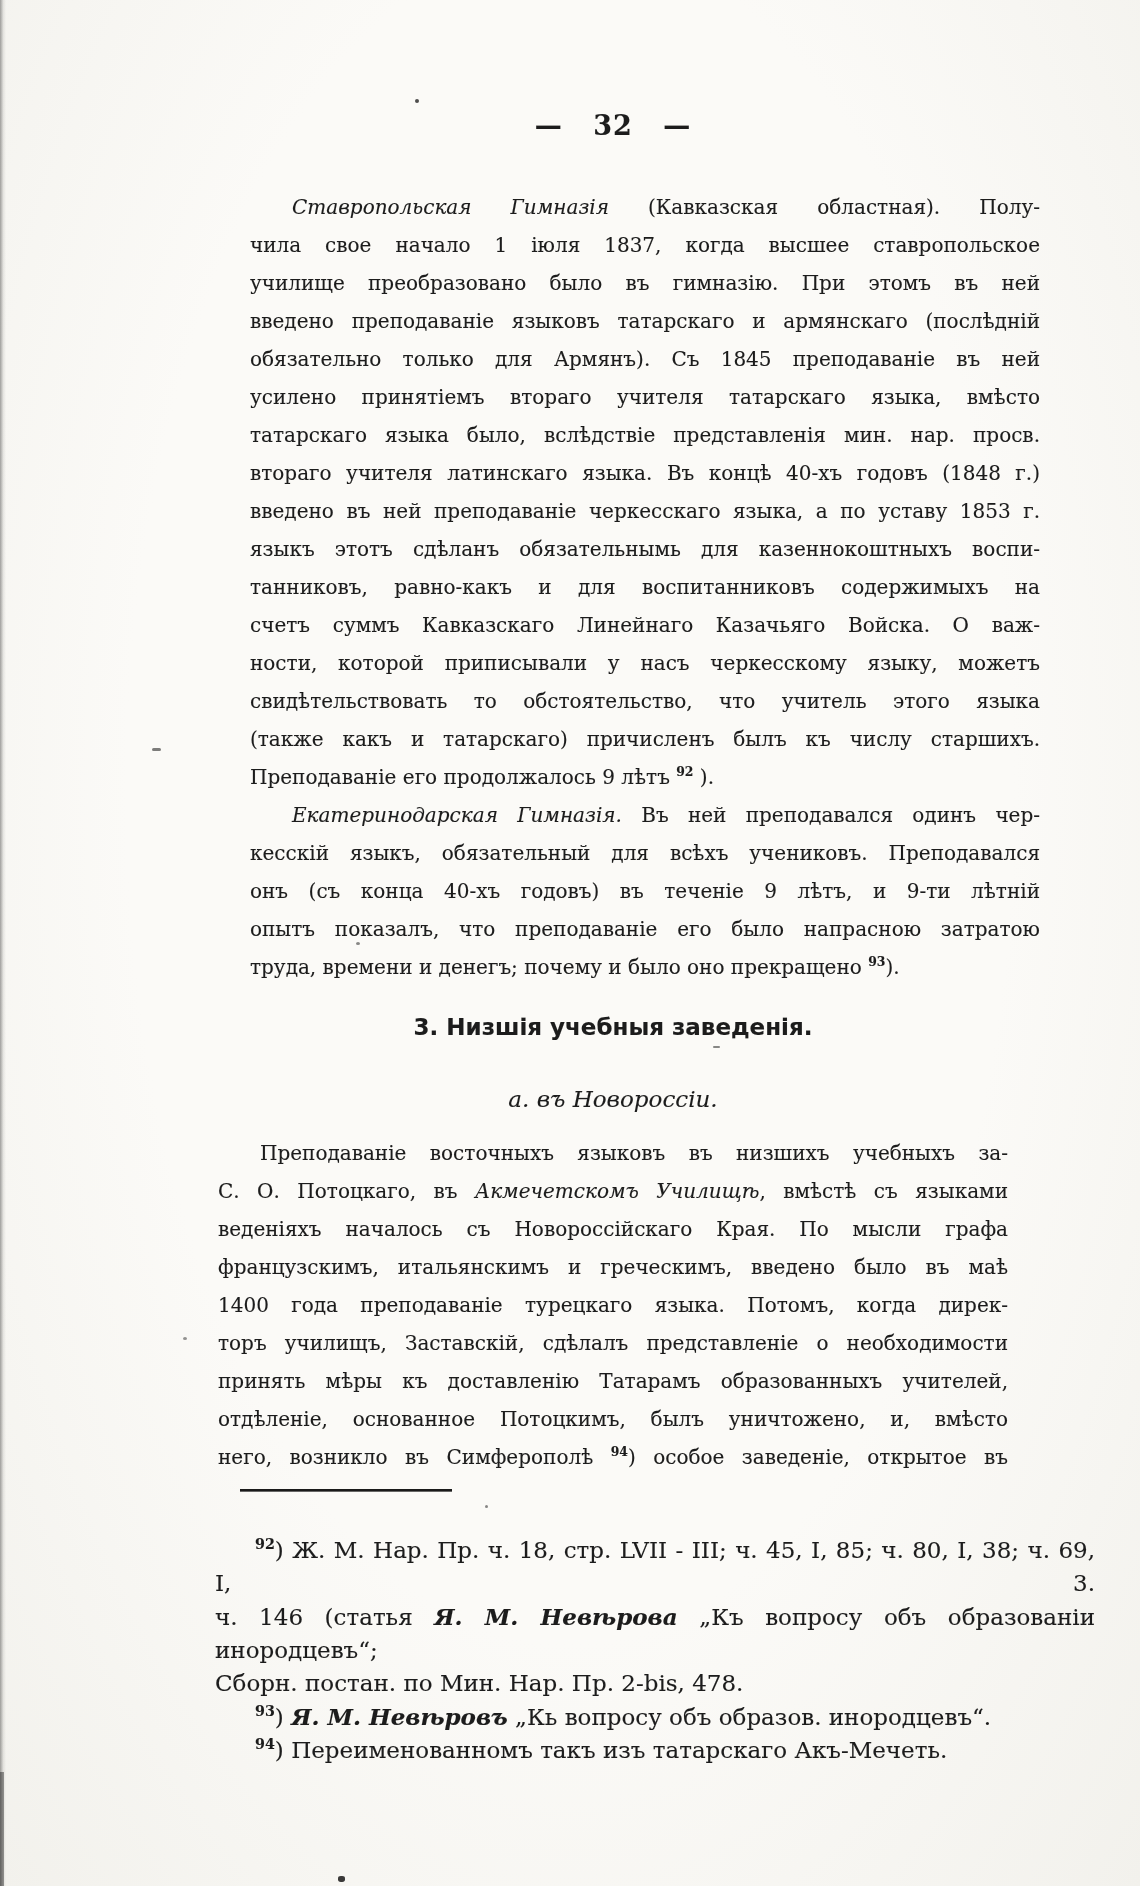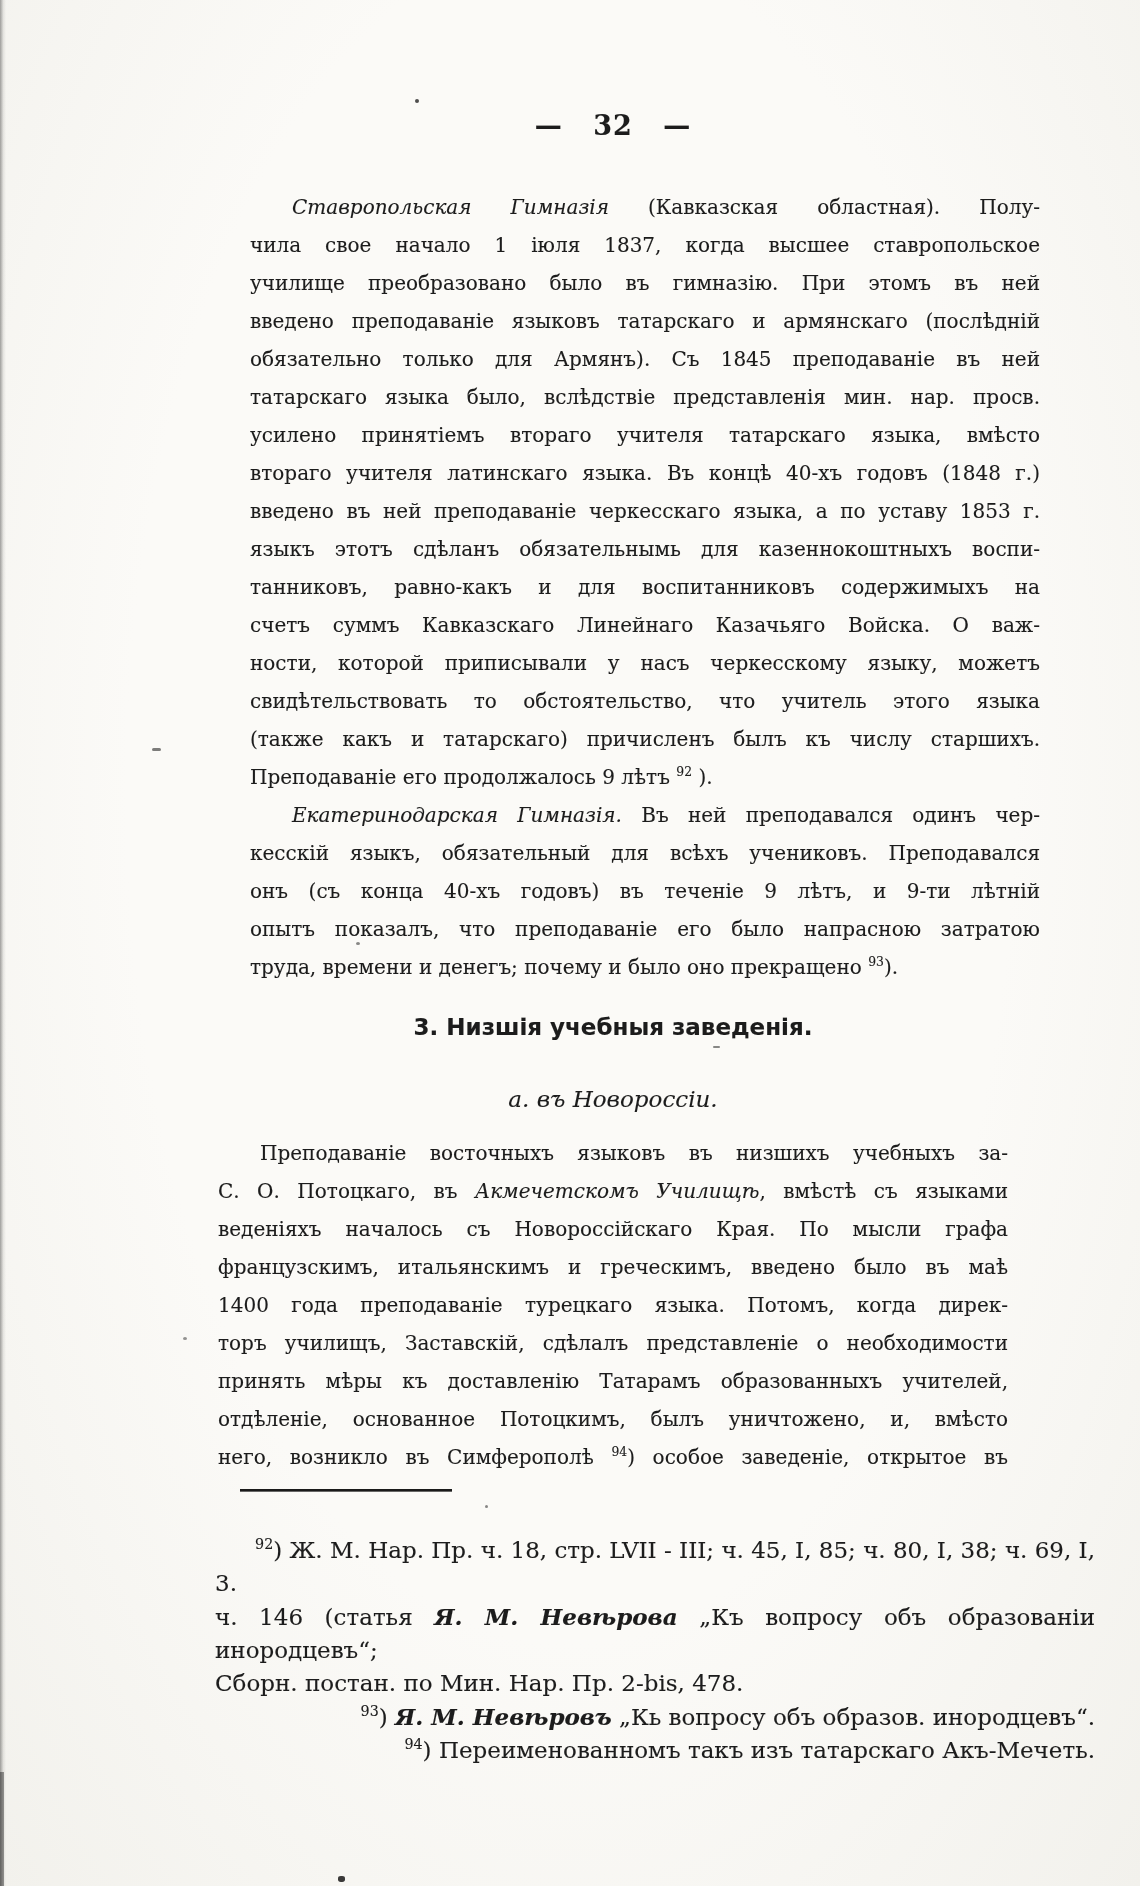--- a/index.html
+++ b/index.html
@@ -16,29 +16,29 @@
   .pageno{position:absolute;left:218px;width:790px;top:110px;text-align:center;
     font-size:27px;font-weight:bold;word-spacing:20px;letter-spacing:1px;}
   .textblock{position:absolute;left:218px;width:790px;font-size:20px;line-height:38px;}
   .main{top:188px;margin-left:32px;}
   .para3{top:1134px;}
   .line{text-align:left;}
   .line.jst{text-align:justify;text-align-last:justify;}
   .line.ind{text-indent:42px;}
   .it{font-style:italic;}
   .bi{font-style:italic;font-weight:bold;margin-top:44px;}
-  .sup{vertical-align:super;font-size:0.62em;line-height:0;font-weight:normal;}
+  .sup{vertical-align:super;font-size:0.62em;line-height:0;font-weight:bold;}
   .heading{position:absolute;left:218px;width:790px;top:1014px;text-align:center;
     font-family:"DejaVu Sans", sans-serif;font-weight:bold;font-size:23px;}
   .subheading{position:absolute;left:218px;width:790px;top:1086px;text-align:center;
     font-style:italic;font-size:23px;}
   .fn-rule{position:absolute;left:240px;top:1489px;width:212px;height:3px;
     background:linear-gradient(180deg,#1a1a1a 55%,rgba(26,26,26,.45));}
   .footnotes{position:absolute;left:215px;width:880px;top:1534px;font-size:23px;line-height:33px;}
-  .footnotes .line.ind{text-indent:40px;text-align:right;}
+  .footnotes .line.ind{text-indent:40px;}
   .speck{position:absolute;background:rgba(20,20,20,.75);border-radius:50%;}
   .sp1{left:415px;top:99px;width:4px;height:4px;}
   .sp2{left:152px;top:748px;width:9px;height:3px;border-radius:2px;background:rgba(20,20,20,.55);}
   .sp3{left:356px;top:942px;width:4px;height:3px;background:rgba(20,20,20,.5);}
   .sp4{left:713px;top:1046px;width:7px;height:2px;border-radius:1px;background:rgba(20,20,20,.5);}
   .sp5{left:183px;top:1337px;width:4px;height:3px;background:rgba(20,20,20,.45);}
   .sp6{left:485px;top:1505px;width:3px;height:3px;background:rgba(20,20,20,.5);}
   .sp7{left:338px;top:1876px;width:7px;height:6px;border-radius:40%;background:rgba(10,10,10,.8);}
 </style>
 </head>
@@ -50,22 +50,22 @@
 
   <div class="pageno">— 32 —</div>
 
   <div class="textblock main">
     <div class="para">
         <div class="line jst ind"><span class="it">Ставропольская Гимназія</span><span> (Кавказская областная). Полу-</span></div>
         <div class="line jst"><span>чила свое начало 1 іюля 1837, когда высшее ставропольское</span></div>
         <div class="line jst"><span>училище преобразовано было въ гимназію. При этомъ въ ней</span></div>
         <div class="line jst"><span>введено преподаваніе языковъ татарскаго и армянскаго (послѣдній</span></div>
         <div class="line jst"><span>обязательно только для Армянъ). Съ 1845 преподаваніе въ ней</span></div>
+        <div class="line jst"><span>усилено принятіемъ втораго учителя татарскаго языка, вмѣсто</span></div>
         <div class="line jst"><span>татарскаго языка было, вслѣдствіе представленія мин. нар. просв.</span></div>
-        <div class="line jst"><span>усилено принятіемъ втораго учителя татарскаго языка, вмѣсто</span></div>
         <div class="line jst"><span>втораго учителя латинскаго языка. Въ концѣ 40-хъ годовъ (1848 г.)</span></div>
         <div class="line jst"><span>введено въ ней преподаваніе черкесскаго языка, а по уставу 1853 г.</span></div>
         <div class="line jst"><span>языкъ этотъ сдѣланъ обязательнымь для казеннокоштныхъ воспи-</span></div>
         <div class="line jst"><span>танниковъ, равно-какъ и для воспитанниковъ содержимыхъ на</span></div>
         <div class="line jst"><span>счетъ суммъ Кавказскаго Линейнаго Казачьяго Войска. О важ-</span></div>
         <div class="line jst"><span>ности, которой приписывали у насъ черкесскому языку, можетъ</span></div>
         <div class="line jst"><span>свидѣтельствовать то обстоятельство, что учитель этого языка</span></div>
         <div class="line jst"><span>(также какъ и татарскаго) причисленъ былъ къ числу старшихъ.</span></div>
         <div class="line"><span>Преподаваніе его продолжалось 9 лѣтъ </span><span class="sup">92</span><span> ).</span></div>
       </div>

